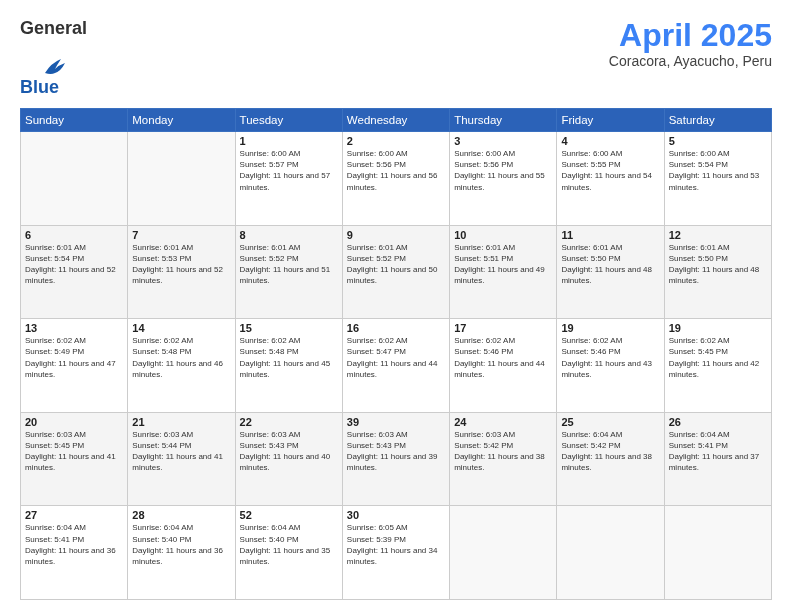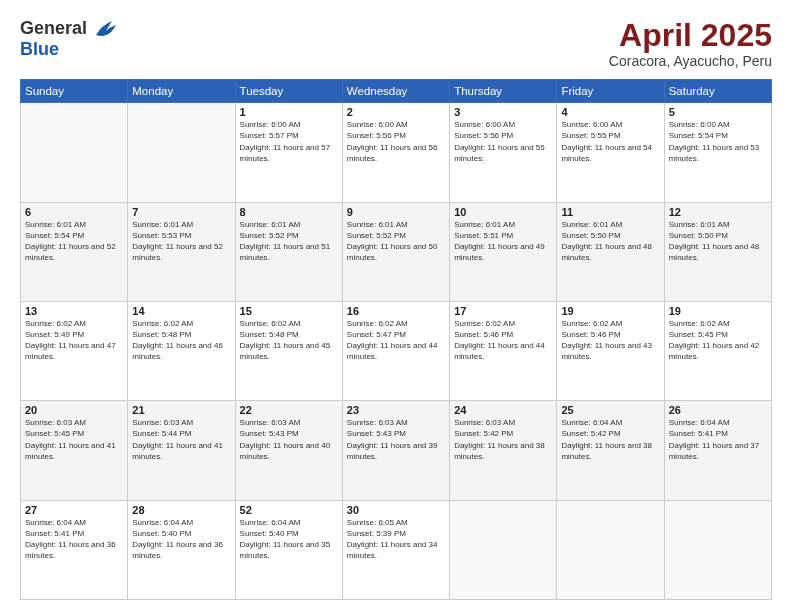--- a/index.html
+++ b/index.html
@@ -34,29 +34,30 @@
       color: #333;
     }
     .logo-blue {
       font-size: 18px;
       font-weight: bold;
       color: #1a5aad;
     }
     .logo-row {
       display: flex;
       align-items: center;
-      gap: 2px;
+      gap: 18px;
+      flex-direction: column;
     }
     .title-block {
       text-align: right;
     }
     .month-title {
       font-size: 32px;
       font-weight: bold;
-      color: #7f1d1d;
+      color: #3b82f6;
       line-height: 1.1;
     }
     .subtitle {
       font-size: 14px;
       color: #444;
     }
     .calendar {
       flex: 1;
       border: 1px solid #bbb;
       border-collapse: collapse;
@@ -224,21 +225,21 @@
           </td>
           <td>
             <span class="day-num">21</span>
             <div class="day-info">Sunrise: 6:03 AM<br>Sunset: 5:44 PM<br>Daylight: 11 hours and 41 minutes.</div>
           </td>
           <td>
             <span class="day-num">22</span>
             <div class="day-info">Sunrise: 6:03 AM<br>Sunset: 5:43 PM<br>Daylight: 11 hours and 40 minutes.</div>
           </td>
           <td>
-            <span class="day-num">23</span>
+            <span class="day-num">39</span>
             <div class="day-info">Sunrise: 6:03 AM<br>Sunset: 5:43 PM<br>Daylight: 11 hours and 39 minutes.</div>
           </td>
           <td>
             <span class="day-num">24</span>
             <div class="day-info">Sunrise: 6:03 AM<br>Sunset: 5:42 PM<br>Daylight: 11 hours and 38 minutes.</div>
           </td>
           <td>
             <span class="day-num">25</span>
             <div class="day-info">Sunrise: 6:04 AM<br>Sunset: 5:42 PM<br>Daylight: 11 hours and 38 minutes.</div>
           </td>

